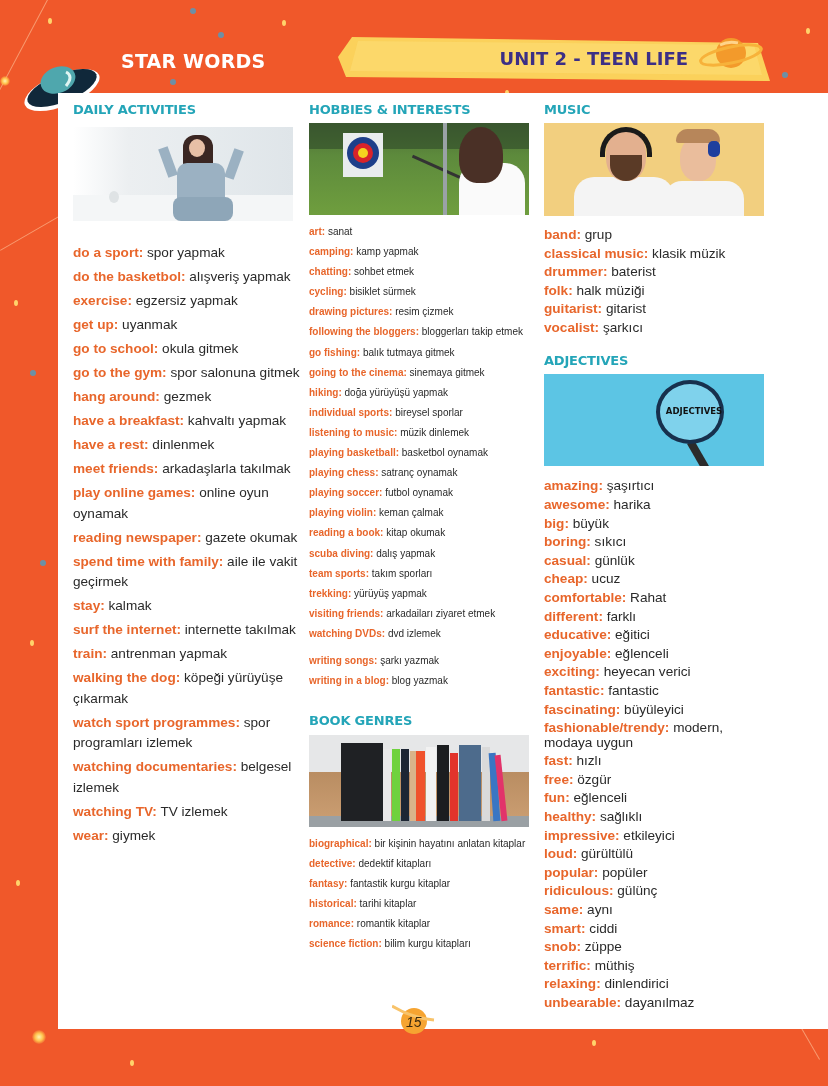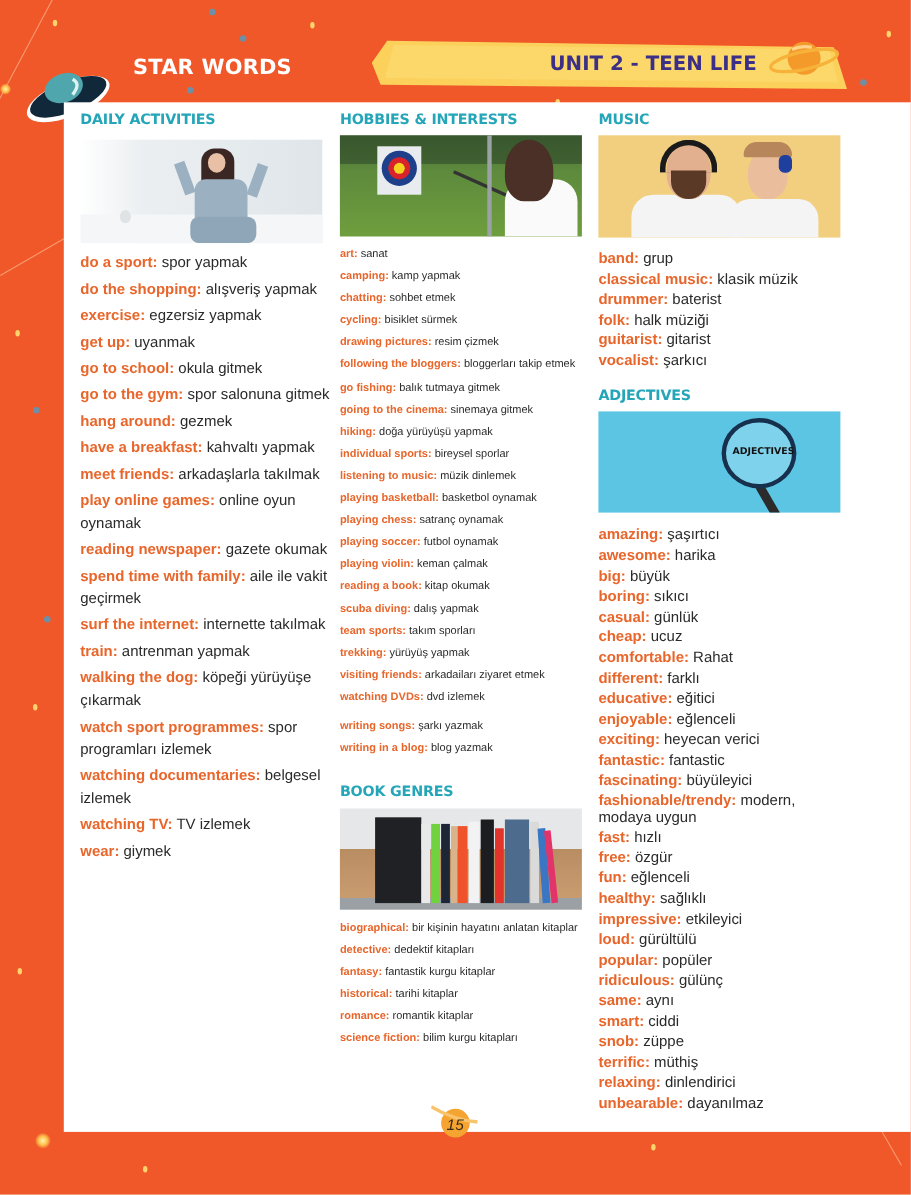--- a/index.html
+++ b/index.html
@@ -137,33 +137,35 @@
     <div class="img" style="margin-top:10px;width:220px;height:94px;background:linear-gradient(90deg,#ffffff 0%,#eceff1 25%,#e6ebee 60%,#dfe5e9 100%);">
       <div style="position:absolute;left:0;bottom:0;width:220px;height:26px;background:#f4f6f7;"></div>
       <div style="position:absolute;left:36px;top:64px;width:10px;height:12px;background:#dfe3e5;border-radius:50%;"></div>
       <div style="position:absolute;left:110px;top:8px;width:30px;height:50px;background:#3a2622;border-radius:12px 12px 4px 4px;"></div>
       <div style="position:absolute;left:116px;top:12px;width:16px;height:18px;background:#e8c0a6;border-radius:50%;"></div>
       <div style="position:absolute;left:104px;top:36px;width:48px;height:46px;background:#9bb1c2;border-radius:10px 10px 4px 4px;"></div>
       <div style="position:absolute;left:90px;top:20px;width:10px;height:30px;background:#9bb1c2;transform:rotate(-20deg);"></div>
       <div style="position:absolute;left:156px;top:22px;width:10px;height:30px;background:#9bb1c2;transform:rotate(20deg);"></div>
       <div style="position:absolute;left:100px;top:70px;width:60px;height:24px;background:#8ea6b8;border-radius:8px;"></div>
     </div>
-    <div style="margin-top:8px;">
+    <div style="margin-top:22px;">
       <div class="entry"><span class="en">do a sport:</span> <span>spor yapmak</span></div>
-      <div class="entry"><span class="en">do the shopping:</span> <span>alışveriş yapmak</span></div>
+      <div class="entry"><span class="en">do the basketbol:</span> <span>alışveriş yapmak</span></div>
       <div class="entry"><span class="en">exercise:</span> <span>egzersiz yapmak</span></div>
       <div class="entry"><span class="en">get up:</span> <span>uyanmak</span></div>
       <div class="entry"><span class="en">go to school:</span> <span>okula gitmek</span></div>
       <div class="entry"><span class="en">go to the gym:</span> <span>spor salonuna gitmek</span></div>
       <div class="entry"><span class="en">hang around:</span> <span>gezmek</span></div>
       <div class="entry"><span class="en">have a breakfast:</span> <span>kahvaltı yapmak</span></div>
+      <div class="entry"><span class="en">have a rest:</span> <span>dinlenmek</span></div>
       <div class="entry"><span class="en">meet friends:</span> <span>arkadaşlarla takılmak</span></div>
       <div class="entry"><span class="en">play online games:</span> <span>online oyun oynamak</span></div>
       <div class="entry"><span class="en">reading newspaper:</span> <span>gazete okumak</span></div>
       <div class="entry"><span class="en">spend time with family:</span> <span>aile ile vakit geçirmek</span></div>
+      <div class="entry"><span class="en">stay:</span> <span>kalmak</span></div>
       <div class="entry"><span class="en">surf the internet:</span> <span>internette takılmak</span></div>
       <div class="entry"><span class="en">train:</span> <span>antrenman yapmak</span></div>
       <div class="entry"><span class="en">walking the dog:</span> <span>köpeği yürüyüşe çıkarmak</span></div>
       <div class="entry"><span class="en">watch sport programmes:</span> <span>spor programları izlemek</span></div>
       <div class="entry"><span class="en">watching documentaries:</span> <span>belgesel izlemek</span></div>
       <div class="entry"><span class="en">watching TV:</span> <span>TV izlemek</span></div>
       <div class="entry"><span class="en">wear:</span> <span>giymek</span></div>
     </div>
   </div>
 

